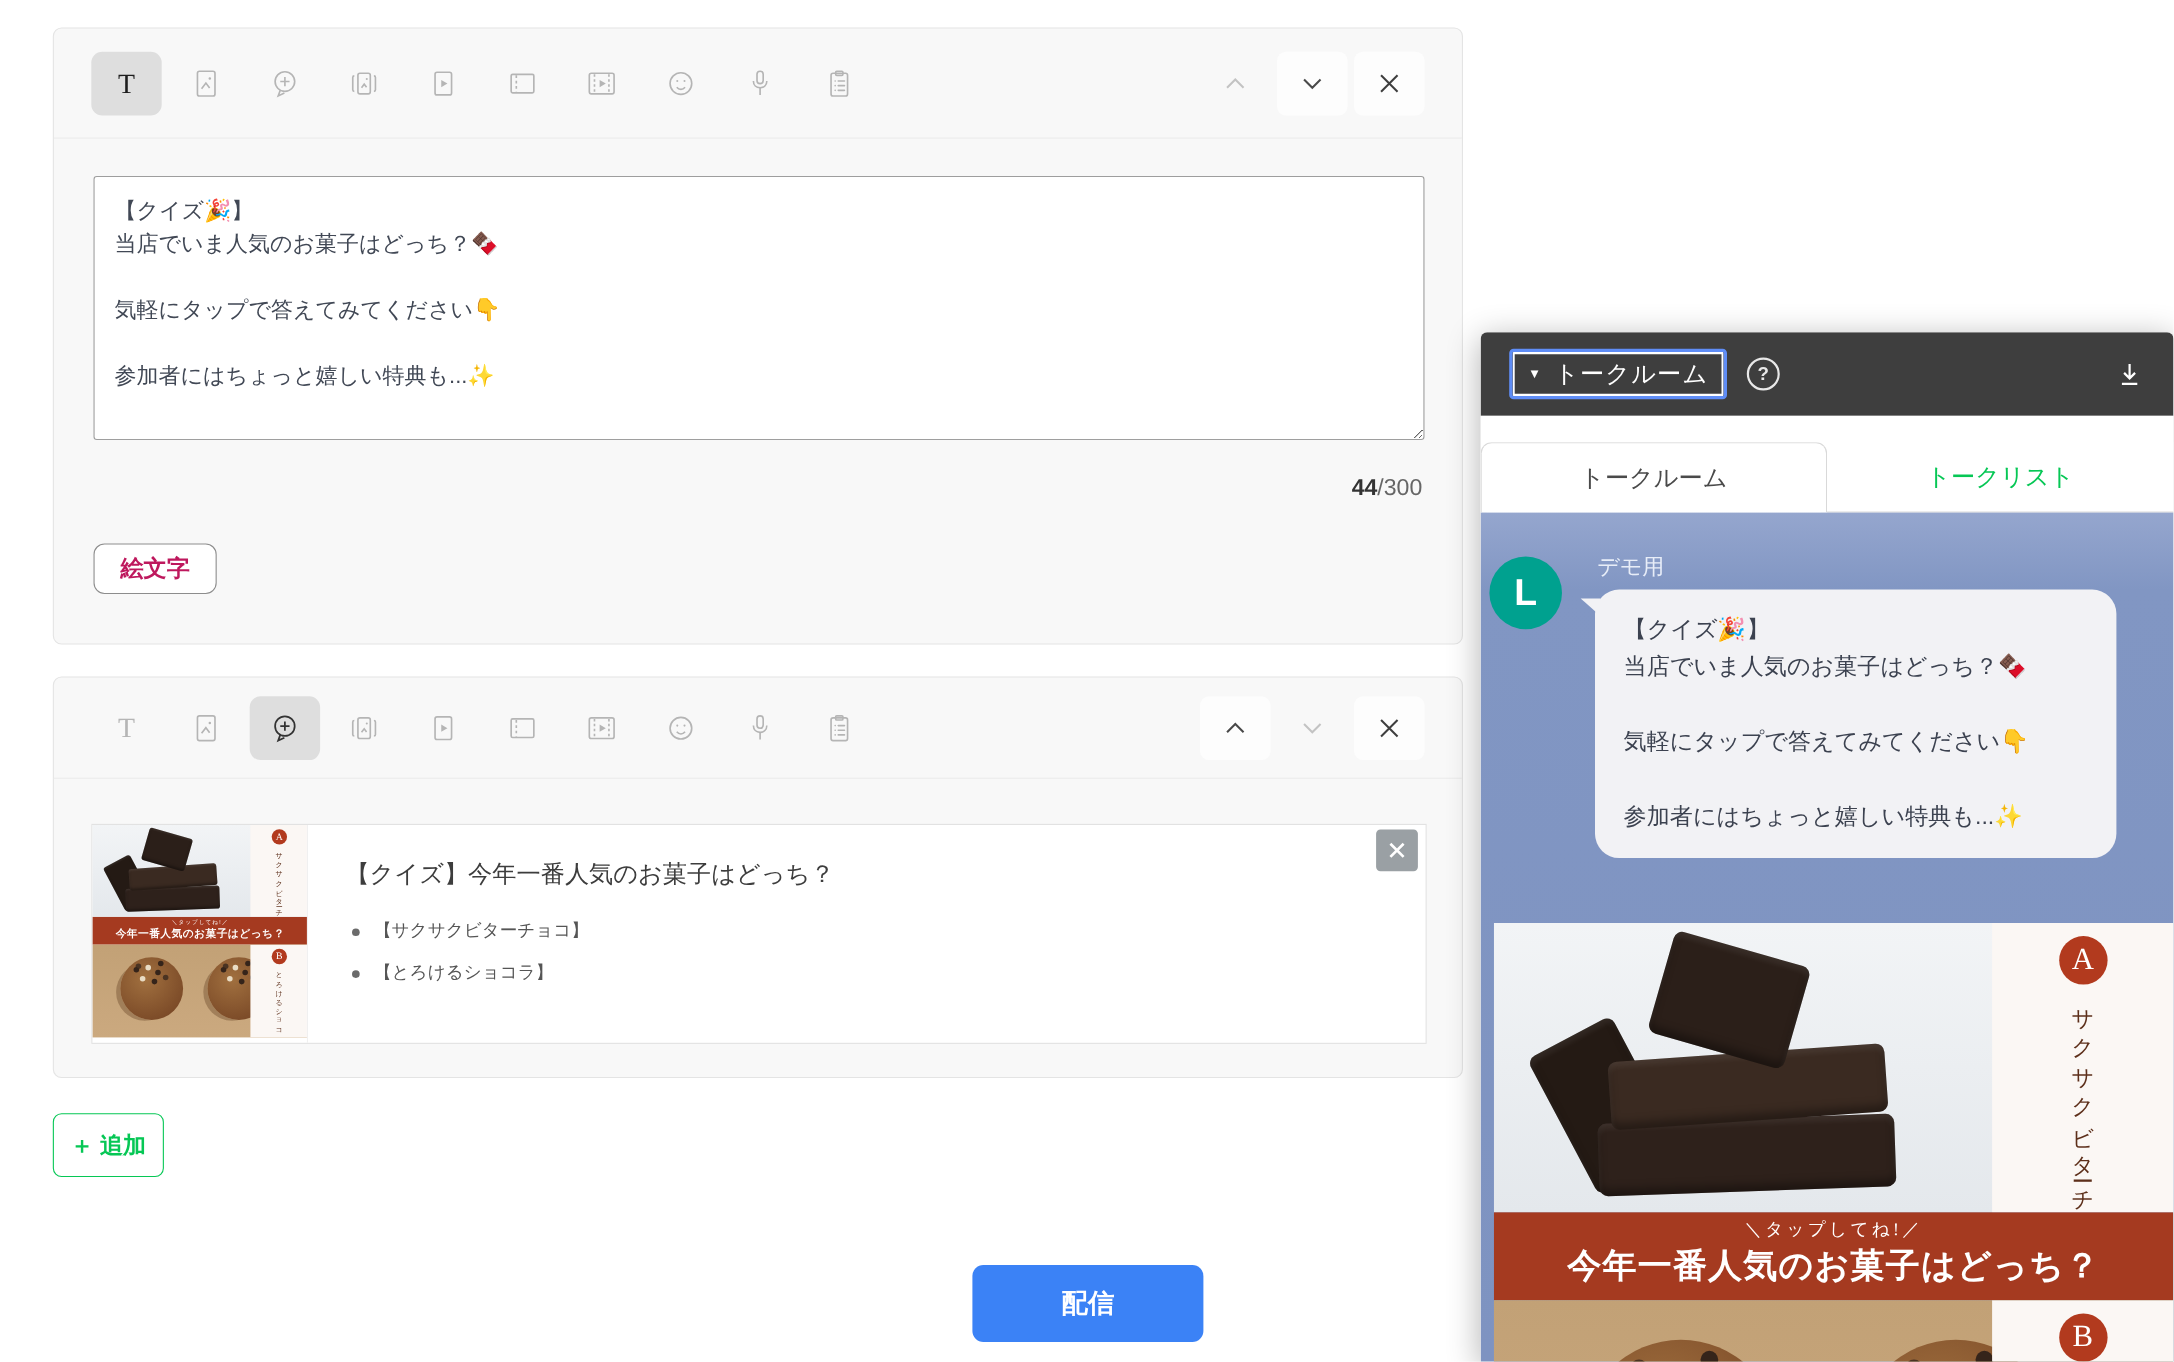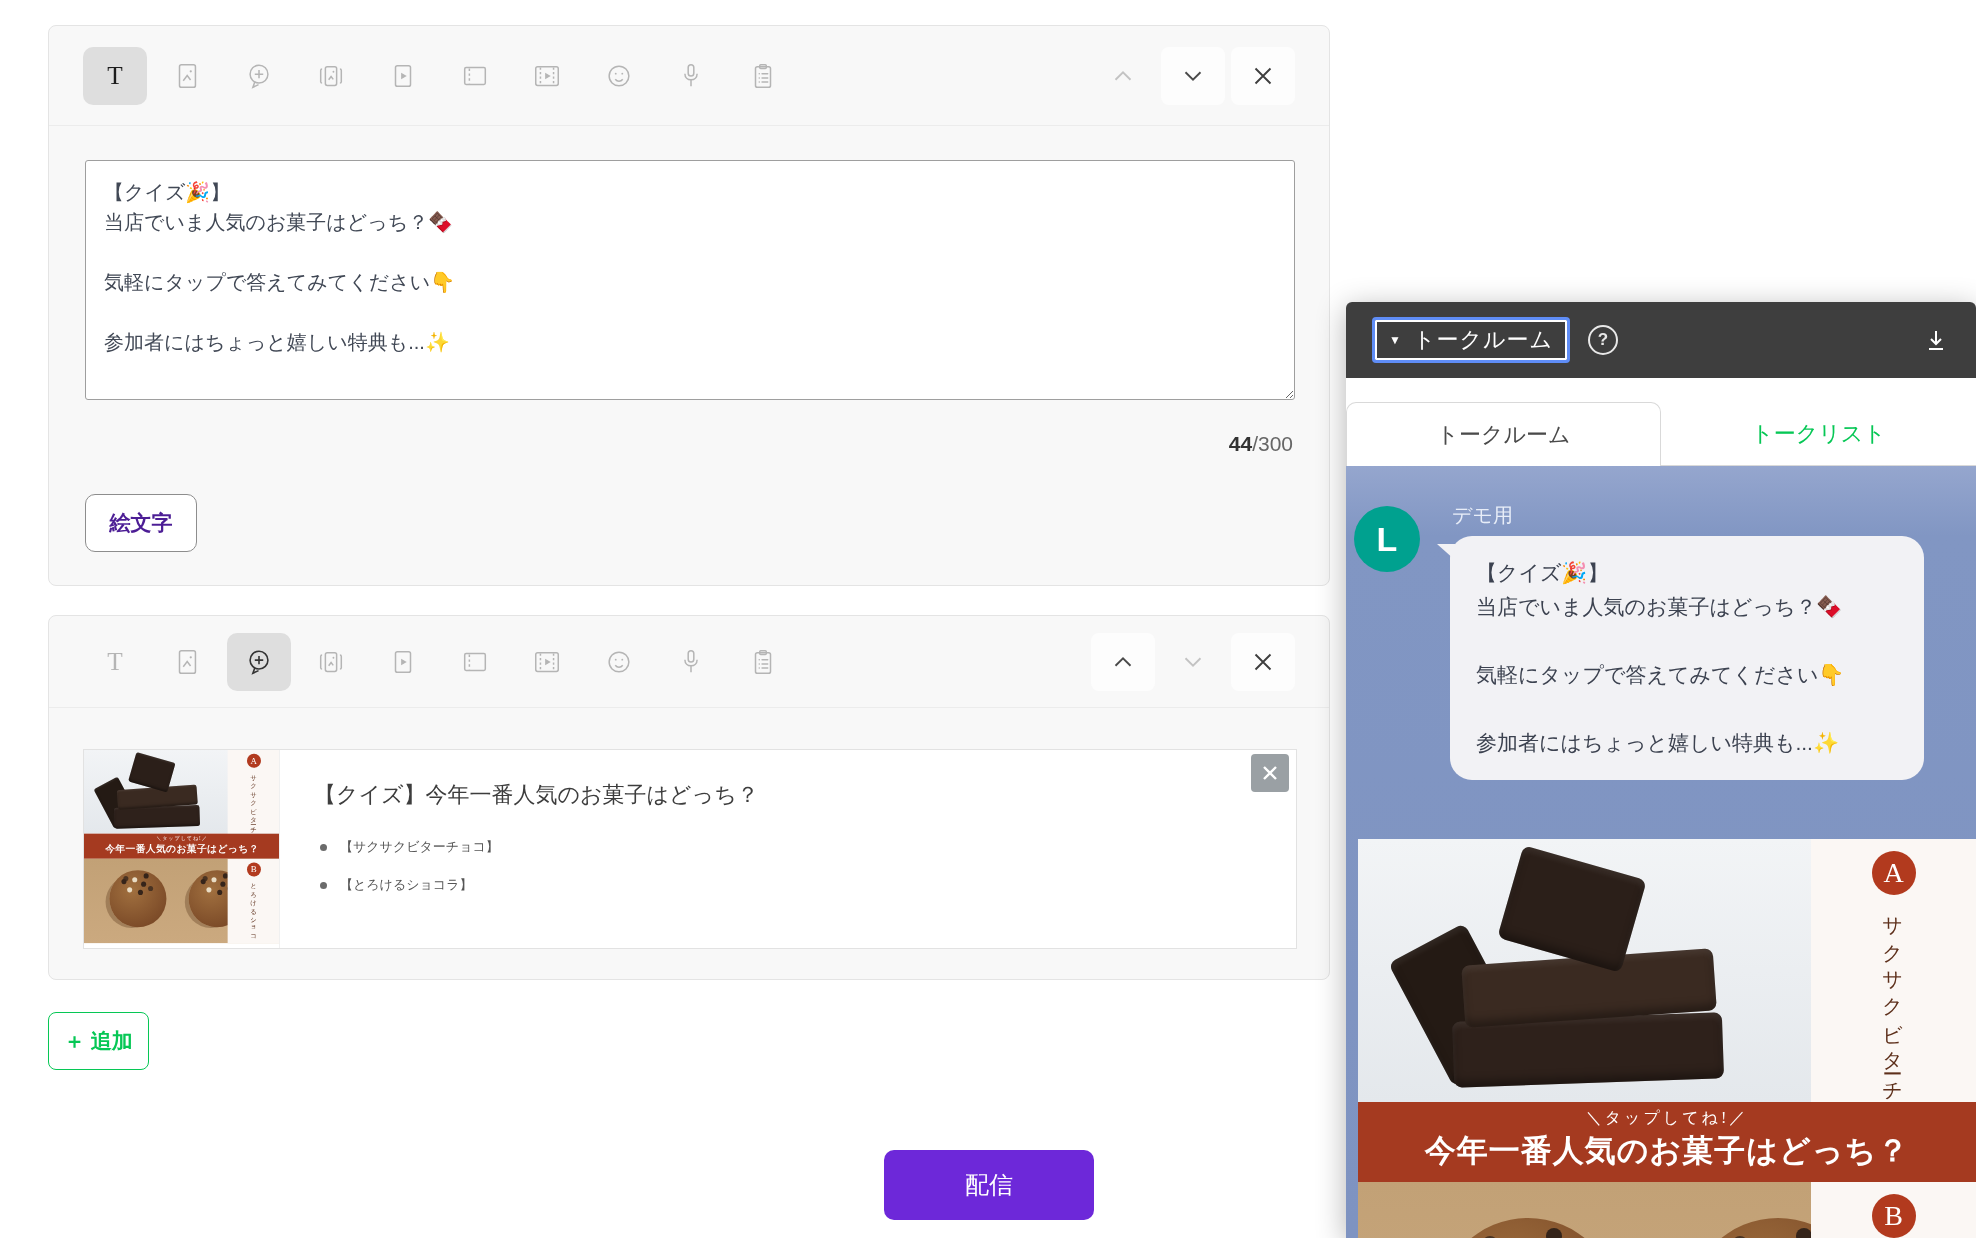--- a/index.html
+++ b/index.html
@@ -24,46 +24,46 @@
   .ctrl { width:64px; height:58px; border:none; border-radius:8px; background:#fdfdfd;
           display:flex; align-items:center; justify-content:center; cursor:pointer; }
   .ctrl.disabled { background:transparent; }
 
   .msg-textarea { position:absolute; left:36px; top:134px; width:1210px; height:240px;
         border:1px solid #9e9e9e; border-radius:3px; background:#fff; resize:vertical;
         padding:16px 18px; font-size:20px; line-height:1.5; color:#414855;
         font-family:"Liberation Sans","DejaVu Sans",sans-serif; }
   .counter { position:absolute; right:36px; top:406px; font-size:21px; color:#666; }
   .counter b { color:#333; }
-  .emoji-btn { position:absolute; left:36px; top:468px; min-width:112px; height:58px;
+  .emoji-btn { position:absolute; left:36px; top:468px; min-width:112px; height:46px;
         background:#fff; border:1px solid #8d8d8d; border-radius:10px;
-        font-size:21px; font-weight:700; color:#4c1d95; cursor:pointer; padding:0 20px; }
+        font-size:21px; font-weight:700; color:#be185d; cursor:pointer; padding:0 20px; }
 
   
   .attach-row { position:absolute; left:34px; top:133px; width:1214px; height:200px;
         background:#fff; border:1px solid #e2e2e2; display:flex; }
   .thumb { position:relative; flex:0 0 196px; width:196px; height:198px; overflow:hidden;
            border-right:1px solid #f0f0f0; }
   .thumb .quiz-card { transform:scale(0.3171); transform-origin:0 0; }
   .attach-text { padding:30px 0 0 34px; }
   .attach-title { font-size:22px; color:#3d3d3d; margin-bottom:18px; }
   .attach-list { list-style:none; }
-  .attach-list li { font-size:13px; color:#555; line-height:38px; padding-left:26px; position:relative; }
+  .attach-list li { font-size:16px; color:#555; line-height:38px; padding-left:26px; position:relative; }
   .attach-list li::before { content:""; position:absolute; left:6px; top:16px;
         width:7px; height:7px; border-radius:50%; background:#6b6b6b; }
   .attach-close { position:absolute; right:7px; top:4px; width:38px; height:38px;
         background:#9aa0a4; border:none; border-radius:4px; cursor:pointer;
         display:flex; align-items:center; justify-content:center; }
 
   .add-btn { position:absolute; left:48px; top:1012px; height:58px; padding:0 15px;
         background:#fff; border:1px solid #06c755; border-radius:8px;
         color:#06c755; font-size:21px; font-weight:700; cursor:pointer; }
   .send-btn { position:absolute; left:884px; top:1150px; width:210px; height:70px;
-        background:#6d28d9; border:none; border-radius:10px;
-        color:#fff; font-size:24px; font-weight:400; cursor:pointer; }
+        background:#3b82f6; border:none; border-radius:10px;
+        color:#fff; font-size:24px; font-weight:700; cursor:pointer; }
 
   
   .preview { position:absolute; left:1346px; top:302px; width:630px; height:936px;
         background:#fff; border-radius:6px 6px 0 0; overflow:hidden;
         box-shadow:0 6px 30px rgba(0,0,0,.30); }
   .pv-header { height:76px; background:#3e3e3e; display:flex; align-items:center;
         padding:0 26px; gap:18px; }
   .pv-select { height:46px; display:flex; align-items:center; gap:12px; padding:0 14px;
         background:transparent; border:3px solid #5f8df6; border-radius:4px;
         box-shadow:inset 0 0 0 2px #fff; color:#fff; cursor:pointer; }

